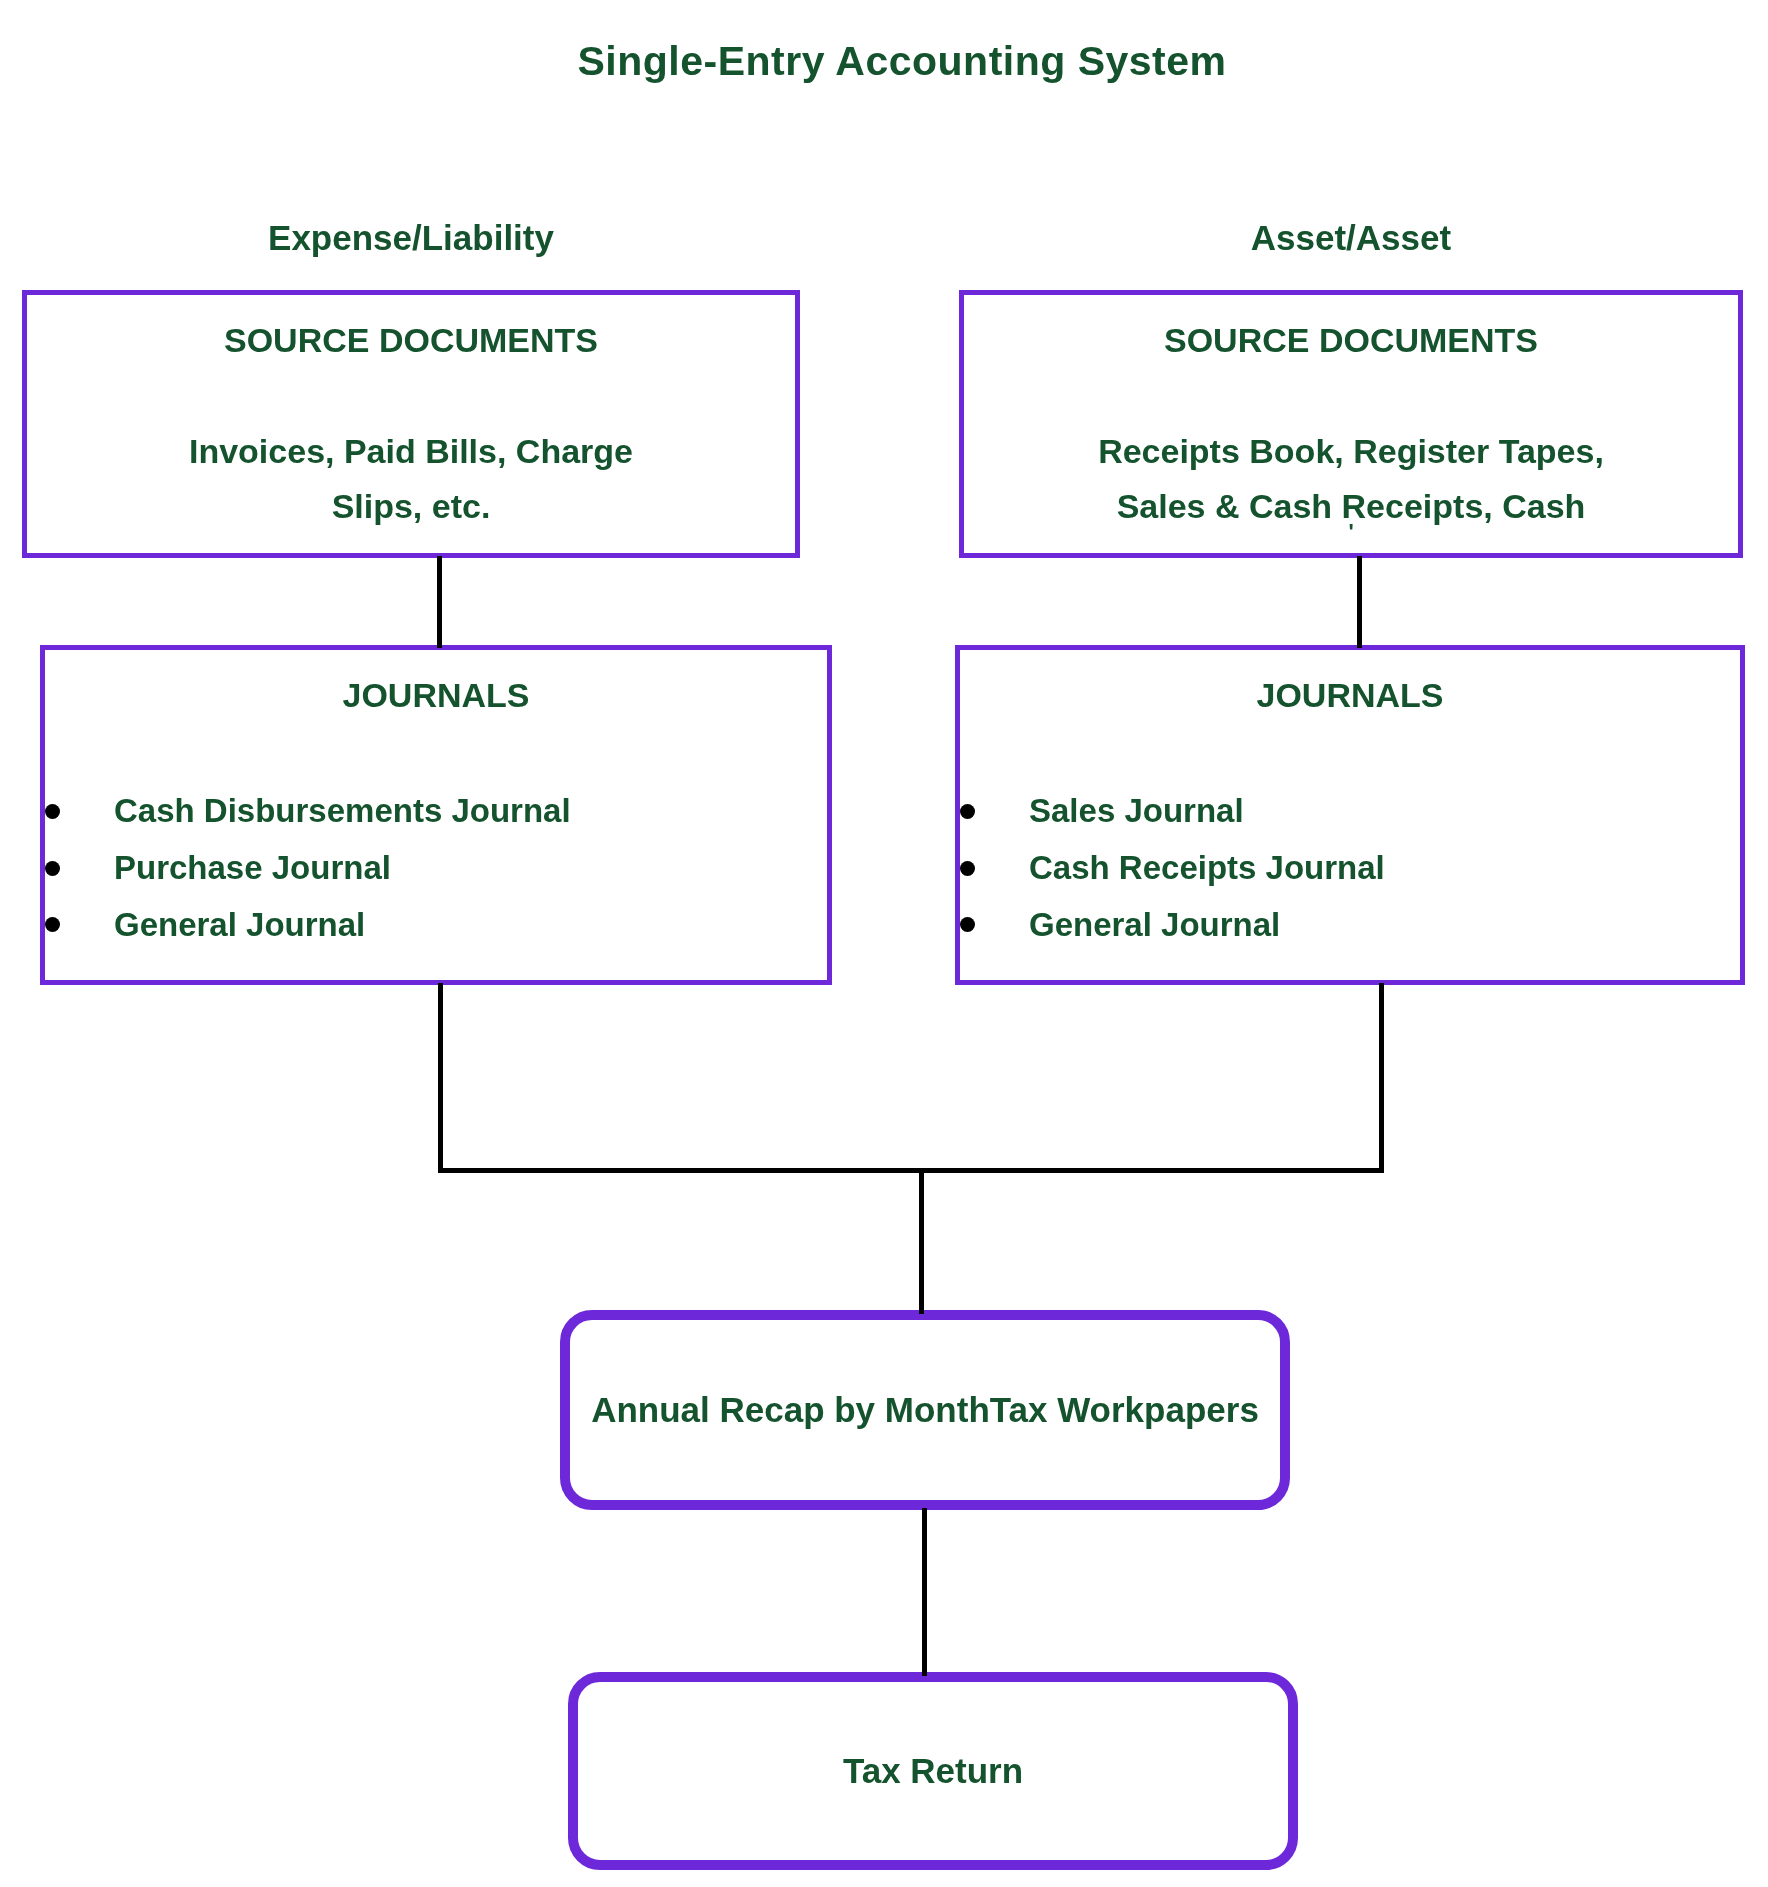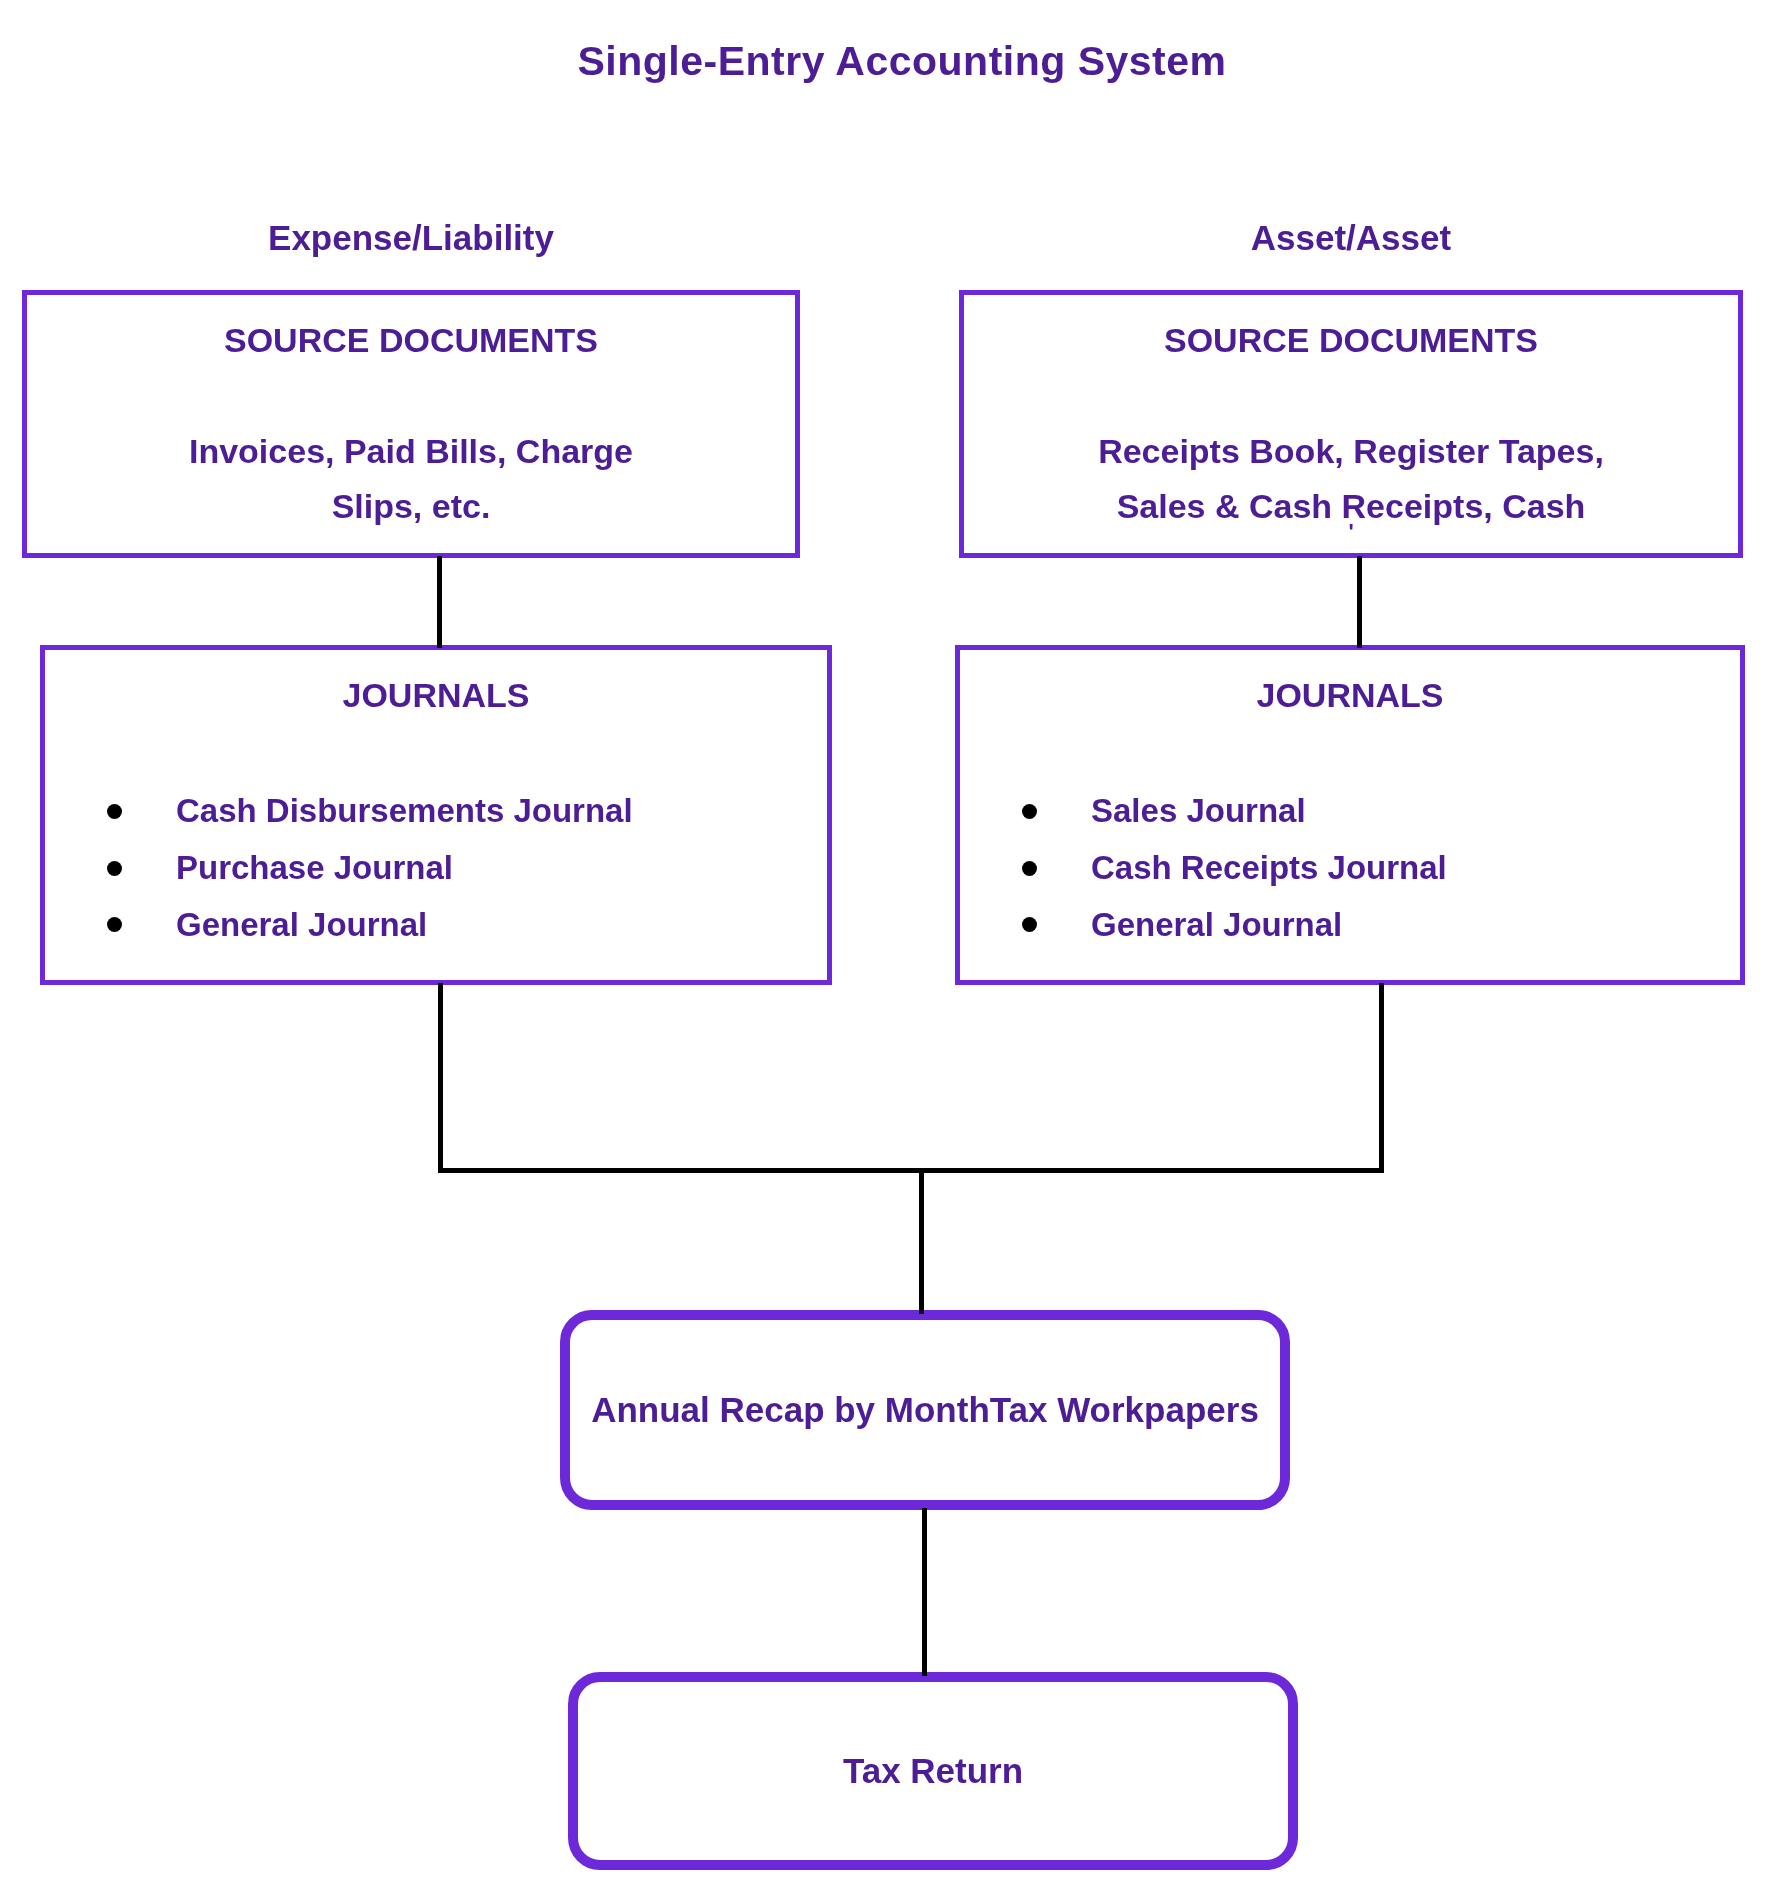--- a/index.html
+++ b/index.html
@@ -7,21 +7,21 @@
     padding: 0;
     background: #ffffff;
   }
   .canvas {
     position: relative;
     width: 1768px;
     height: 1887px;
     background: #ffffff;
     font-family: "Liberation Sans", sans-serif;
     font-weight: 700;
-    color: #4c1d95;
+    color: #14532d;
     overflow: hidden;
   }
   .diagram-title {
     position: absolute;
     top: 38px;
     left: 18px;
     width: 1768px;
     text-align: center;
     font-size: 41px;
     letter-spacing: 0.5px;
@@ -63,21 +63,20 @@
     left: 0;
     right: 0;
     bottom: 10px;
     text-align: center;
     font-size: 22px;
     line-height: 1;
   }
 
   .bullet-list {
     margin-top: 68px;
-    padding-left: 62px;
     text-align: left;
   }
   .bullet-row {
     display: flex;
     align-items: center;
     font-size: 33px;
     line-height: 1.72;
   }
   .bullet-dot {
     flex: 0 0 auto;

